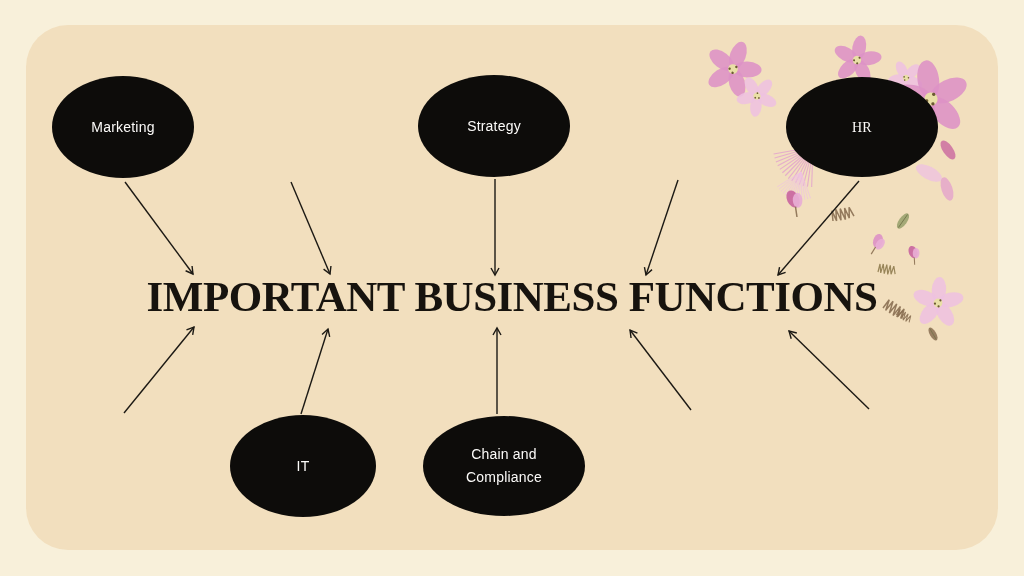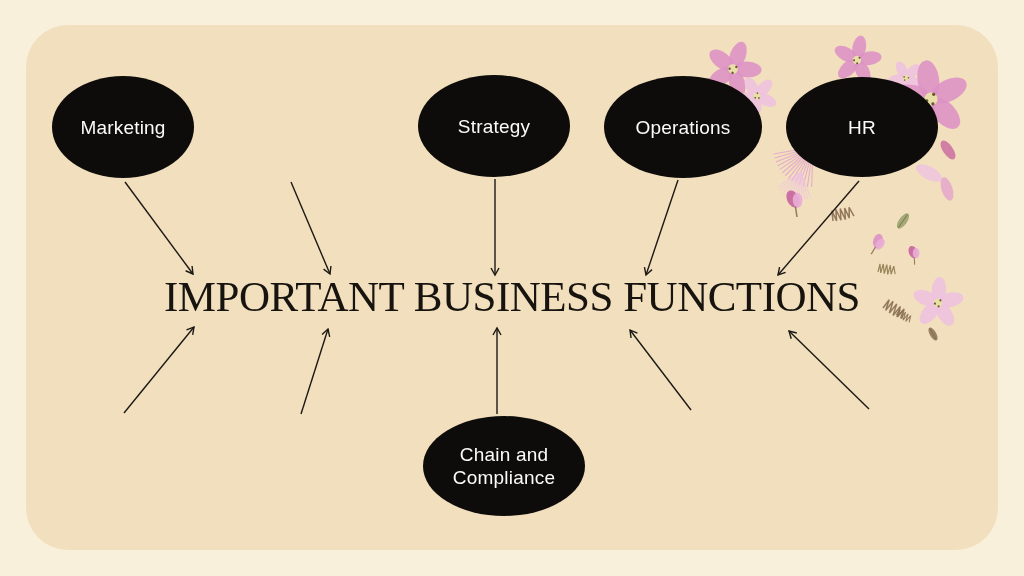--- a/index.html
+++ b/index.html
@@ -7,25 +7,25 @@
          background:var(--outer_background,#f8f0da);
          font-family:"Liberation Sans",sans-serif;}
   .panel{position:absolute;left:26px;top:25px;width:972px;height:525px;
          border-radius:42px;background:var(--panel_background,#f2dfbe);z-index:0;}
   svg.layer{position:absolute;left:0;top:0;width:1024px;height:576px;}
   #decor{z-index:1;}
   #arrows{z-index:2;}
   #nodes{position:absolute;left:0;top:0;width:1024px;height:576px;z-index:3;}
   .node{position:absolute;border-radius:50%;background:var(--node_fill,#0d0c0a);
         display:flex;align-items:center;justify-content:center;text-align:center;}
-  .node-label{color:var(--node_text,#fcfbf9);font-size:19px;line-height:23px;
+  .node-label{color:var(--node_text,#fcfbf9);font-size:14px;line-height:23px;
         font-weight:500;letter-spacing:.2px;}
   .node-label span{display:block;}
   .title{position:absolute;left:0;right:0;top:274px;z-index:2;text-align:center;
-        font-family:"Liberation Serif",serif;font-weight:400;font-size:43px;
+        font-family:"Liberation Serif",serif;font-weight:700;font-size:43px;
         line-height:46px;letter-spacing:-0.5px;color:var(--title_text,#17130e);}
   #arrows line{stroke:var(--arrow,#1c1914);stroke-width:1.4;}
   
   .petals ellipse{fill:var(--pc,#dd92c6);opacity:.88;}
   .bloom-center{fill:var(--cc,#e9dfa6);}
   .bloom-dot{fill:#6b5a33;}
   .fan line{stroke:var(--fc,#e3a3cc);stroke-width:1.1;opacity:.85;fill:none;}
   .zig{fill:none;stroke:var(--zc,#8a6f52);stroke-width:1.5;opacity:.9;}
   .bud-a{fill:var(--ba,#c9669f);opacity:.92;}
   .bud-b{fill:var(--bb,#e8aed5);opacity:.92;}
@@ -126,28 +126,28 @@
       <div class="node" style="left: 52px; top: 76px; width: 142px; height: 102px;">
         <div class="node-label">
           <span>Marketing</span>
         </div>
       </div>
       <div class="node" style="left: 418px; top: 75px; width: 152px; height: 102px;">
         <div class="node-label">
           <span>Strategy</span>
         </div>
       </div>
-      <div class="node" style="left: 604px; top: 76px; width: 158px; height: 102px;">
+      <div class="node" style="left: 786px; top: 77px; width: 152px; height: 100px; font-family: Liberation Serif, serif;">
         <div class="node-label">
-          <span>Operations</span>
+          <span>HR</span>
         </div>
       </div>
-      <div class="node" style="left: 786px; top: 77px; width: 152px; height: 100px;">
+      <div class="node" style="left: 230px; top: 415px; width: 146px; height: 102px;">
         <div class="node-label">
-          <span>HR</span>
+          <span>IT</span>
         </div>
       </div>
       <div class="node" style="left: 423px; top: 416px; width: 162px; height: 100px;">
         <div class="node-label">
           <span>Chain and</span>
           <span>Compliance</span>
         </div>
       </div>
     </div>
 

